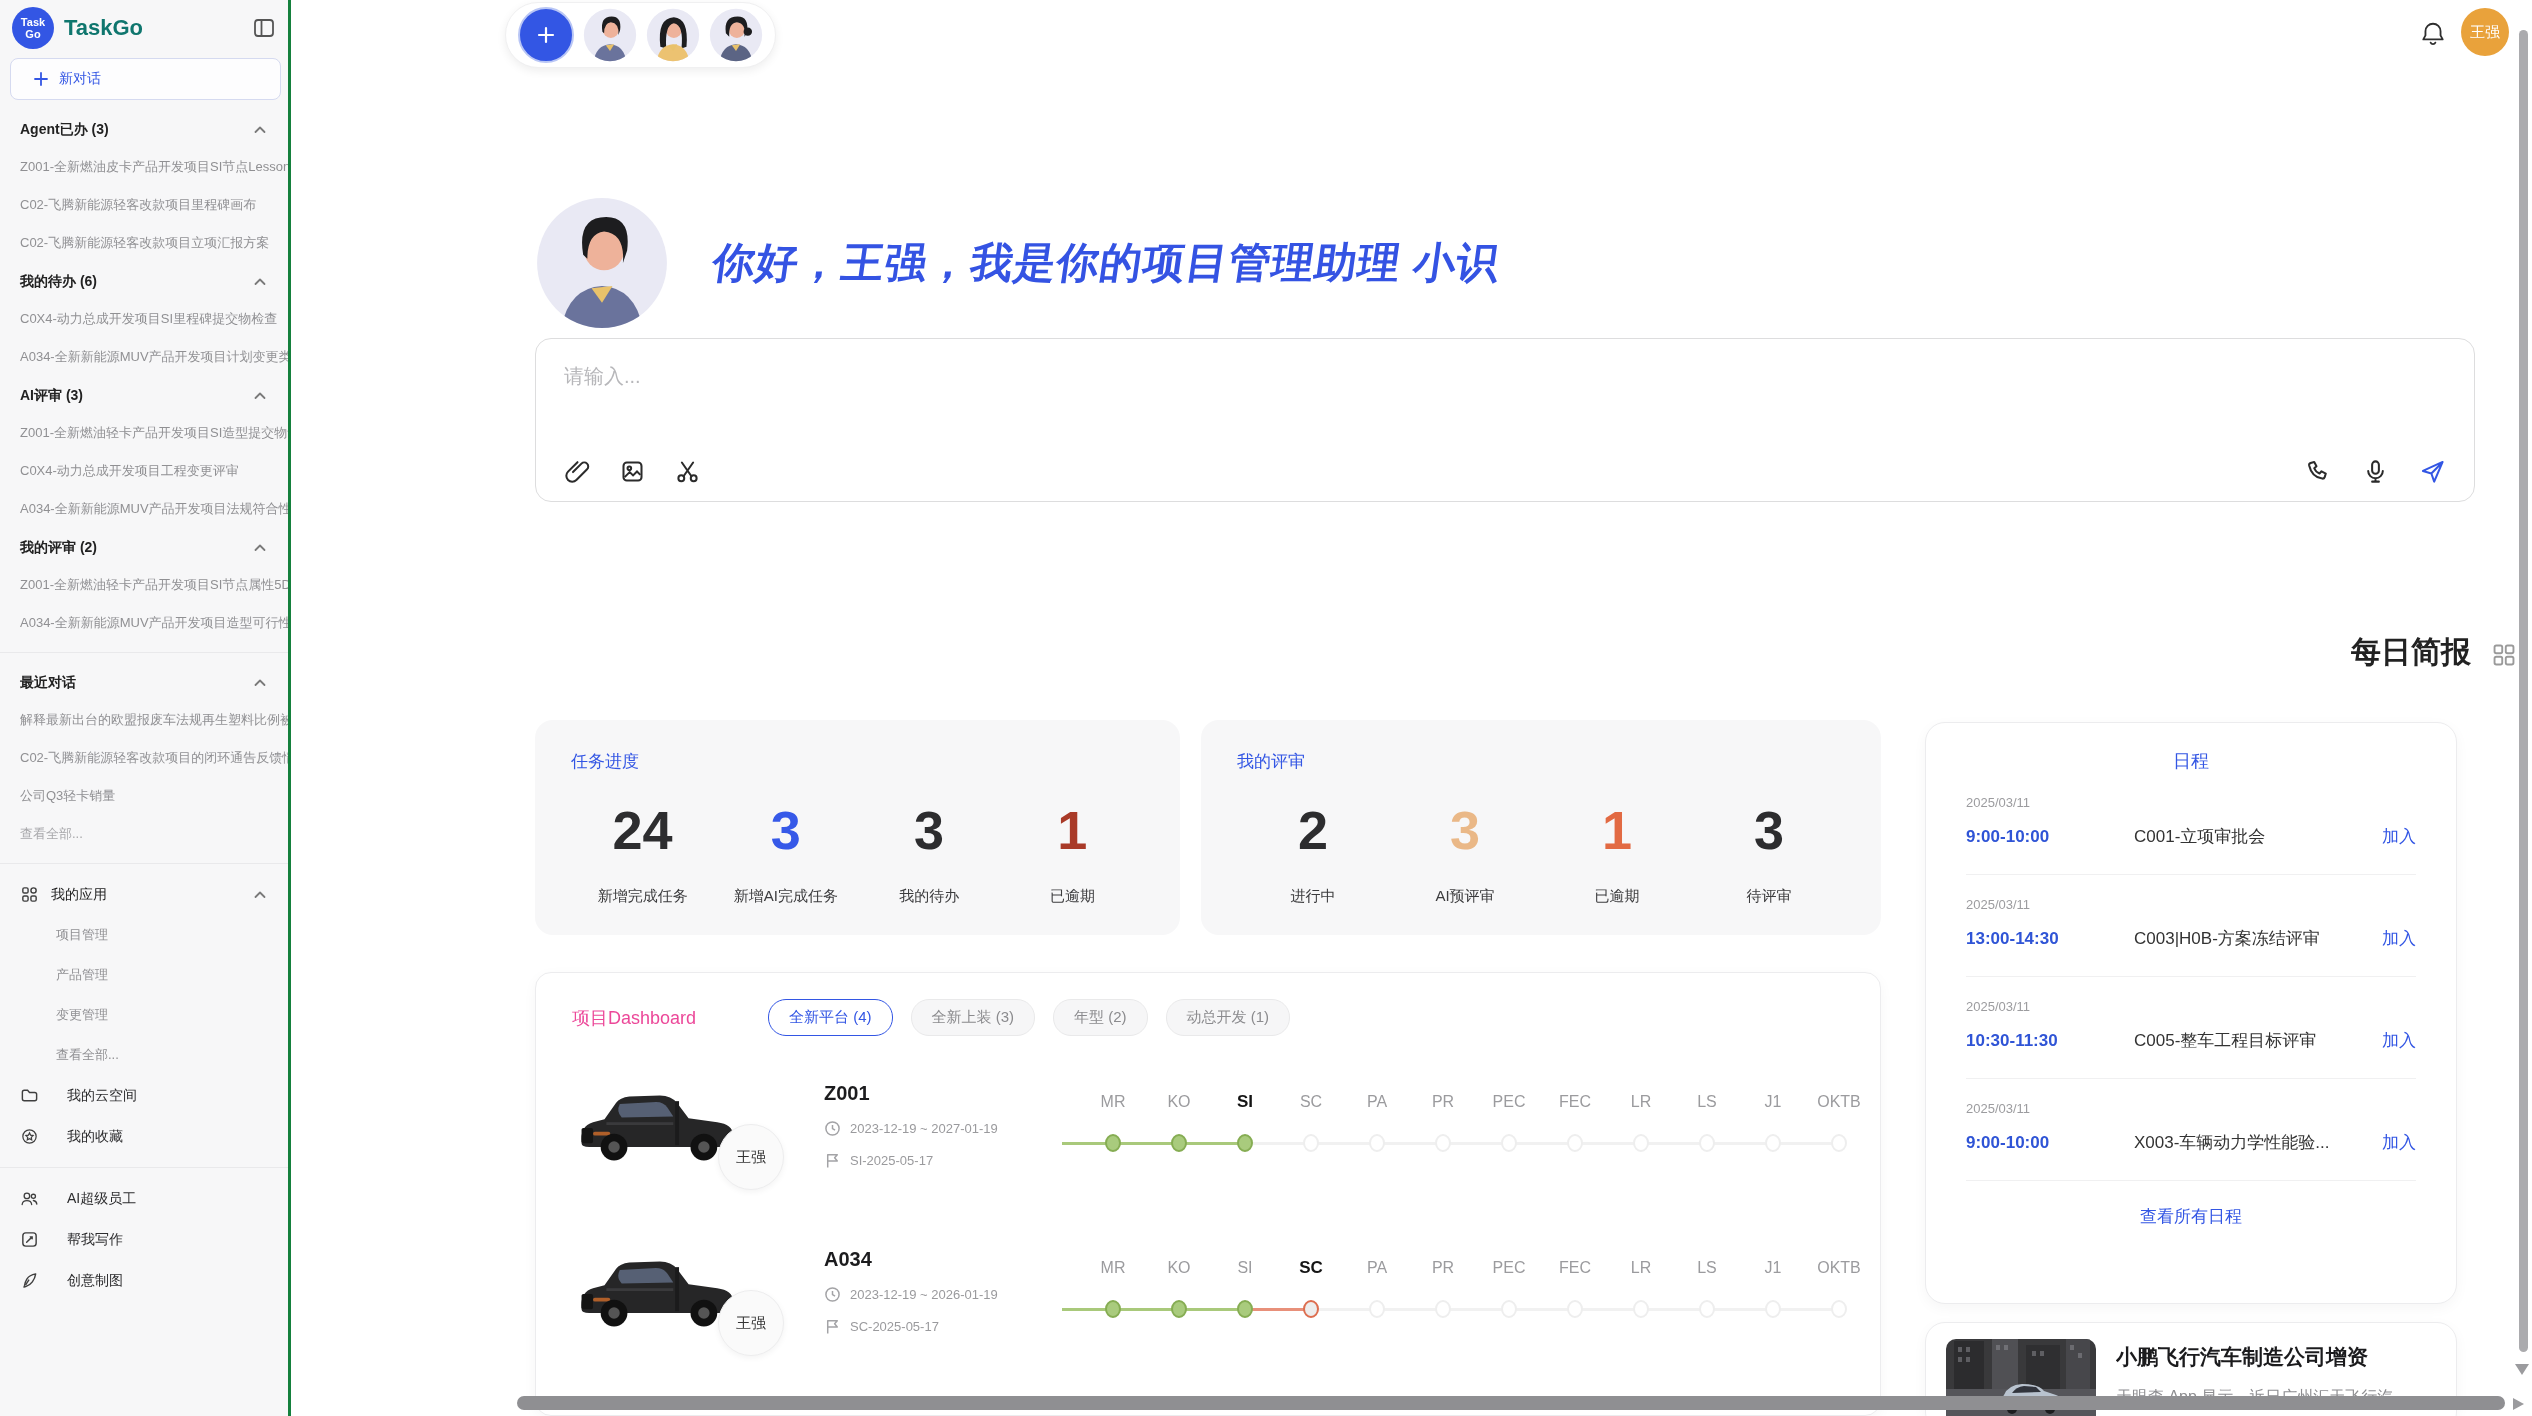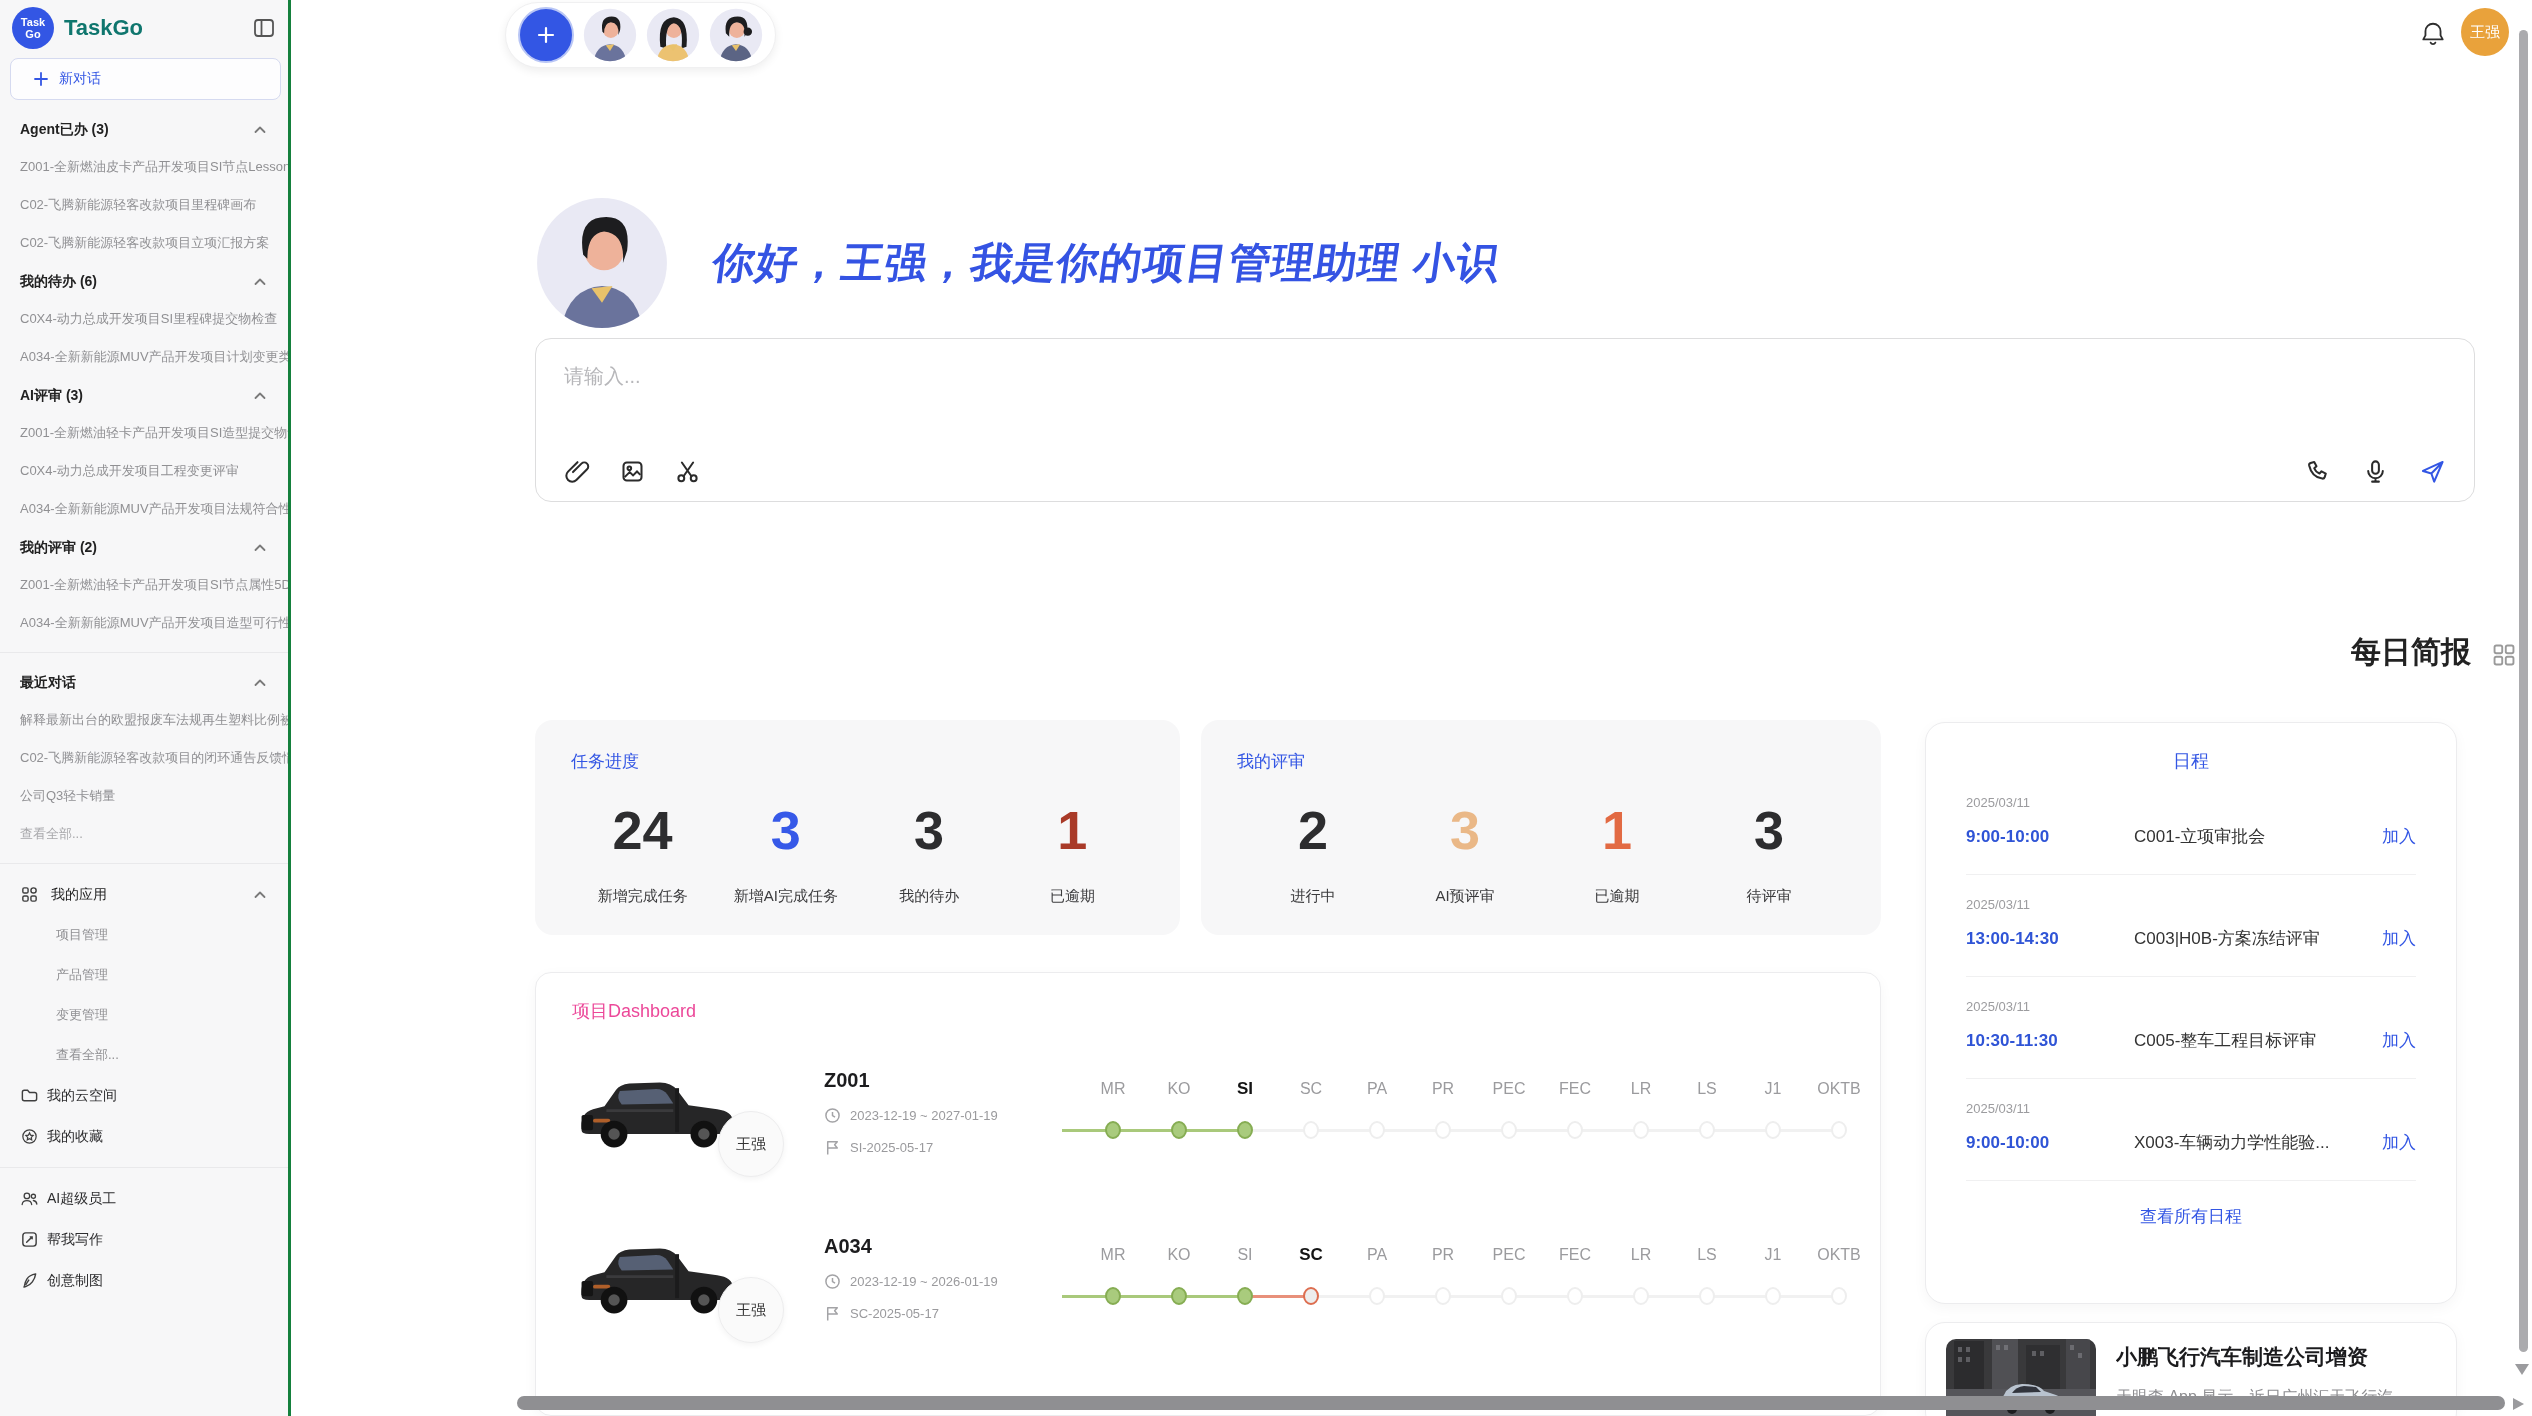--- a/index.html
+++ b/index.html
@@ -11,21 +11,21 @@
   .sb-head{display:flex;align-items:center;padding:8px 12px;height:56px;}
   .logo{width:42px;height:42px;border-radius:50%;background:#3356e4;color:#fff;display:flex;flex-direction:column;align-items:center;justify-content:center;font-size:11px;line-height:12px;font-weight:700;flex:none;}
   .sb-title{margin-left:10px;font-size:22px;font-weight:700;color:#0f766e;}
   .panel-ic{margin-left:auto;width:24px;height:24px;cursor:pointer;}
   .new-chat{display:flex;align-items:center;gap:10px;margin:2px 10px 10px;width:271px;height:42px;background:#fdfdfe;border:1px solid #d5daf0;border-radius:8px;color:#3356e4;font-size:14px;padding-left:22px;cursor:pointer;}
   .sb-sec-head{display:flex;align-items:center;padding:11px 20px 9px;font-size:14px;font-weight:600;color:#222;cursor:pointer;}
   .sb-sec-head .chev{margin-left:auto;width:16px;height:16px;}
   .sb-item{padding:10px 20px;font-size:13px;color:#909093;white-space:nowrap;overflow:hidden;cursor:pointer;}
   .sb-item.viewall{color:#a8a8ab;}
   .sb-div{height:1px;background:#e9e9eb;margin:10px 0;}
-  .sb-row{display:flex;align-items:center;gap:8px;padding:11px 20px;font-size:14px;color:#2c2c2e;cursor:pointer;}
+  .sb-row{display:flex;align-items:center;gap:28px;padding:11px 20px;font-size:14px;color:#2c2c2e;cursor:pointer;}
   .sb-row .ric{width:19px;height:19px;flex:none;display:flex;}
   .sb-sub{padding:11px 20px 11px 56px;font-size:13px;color:#909093;cursor:pointer;white-space:nowrap;overflow:hidden;}
   .sb-apps-head{display:flex;align-items:center;gap:12px;padding:11px 20px;font-size:14px;color:#222;font-weight:500;cursor:pointer;}
   .sb-apps-head .chev{margin-left:auto;width:16px;height:16px;}
 
   
   .main{position:absolute;left:291px;top:0;width:2241px;height:1416px;}
   .pill{position:absolute;left:214px;top:2px;height:66px;display:inline-flex;align-items:center;gap:9px;padding:0 12px;background:#fff;border:1px solid #f0f0f1;border-radius:36px;box-shadow:0 3px 10px rgba(0,0,0,.07);}
   .pill .addbtn{width:56px;height:56px;border-radius:50%;background:#3356e4;border:2px solid #b9c6f5;display:flex;align-items:center;justify-content:center;cursor:pointer;flex:none;}
   .pill .pav{width:54px;height:54px;border-radius:50%;overflow:hidden;cursor:pointer;flex:none;}
@@ -426,20 +426,26 @@
               <div class="num" style="color: rgb(45, 45, 47);">3</div>
               <div class="lab">待评审</div>
             </div>
           </div>
         </div>
       </div>
 
     <div class="dash">
       <div class="dash-head">
         <span class="dash-title">项目Dashboard</span>
+        <div class="fpills" id="filters">
+            <button class="fpill active">全新平台 (4)</button>
+            <button class="fpill">全新上装 (3)</button>
+            <button class="fpill">年型 (2)</button>
+            <button class="fpill">动总开发 (1)</button>
+          </div>
       </div>
       <div id="projects">
           <div class="prow">
             <div class="truckblk">
               <svg viewBox="0 0 180 100">
                 <path d="M10 68Q8 50 22 46L34 43 46 26Q50 20 60 19L92 18Q104 18 110 26L122 42 152 46Q168 48 169 60L170 66Q170 72 163 72L18 72Q10 72 10 68Z" fill="#262627"></path>
                 <path d="M50 27 88 25Q96 25 100 31L106 40 52 41Q46 35 50 27Z" fill="#566074"></path>
                 <rect x="10" y="52" width="12" height="16" rx="2" fill="#141414"></rect>
                 <rect x="108" y="24" width="4" height="46" fill="#1b1b1c"></rect>
                 <rect x="36" y="46" width="70" height="3" fill="#3a3a3c"></rect>

